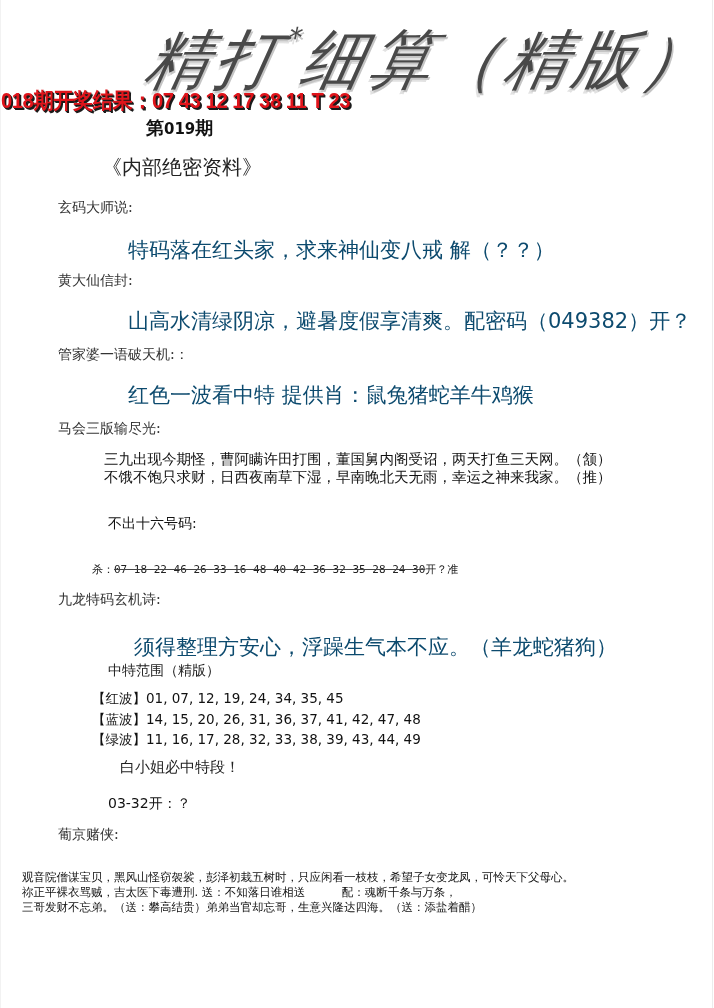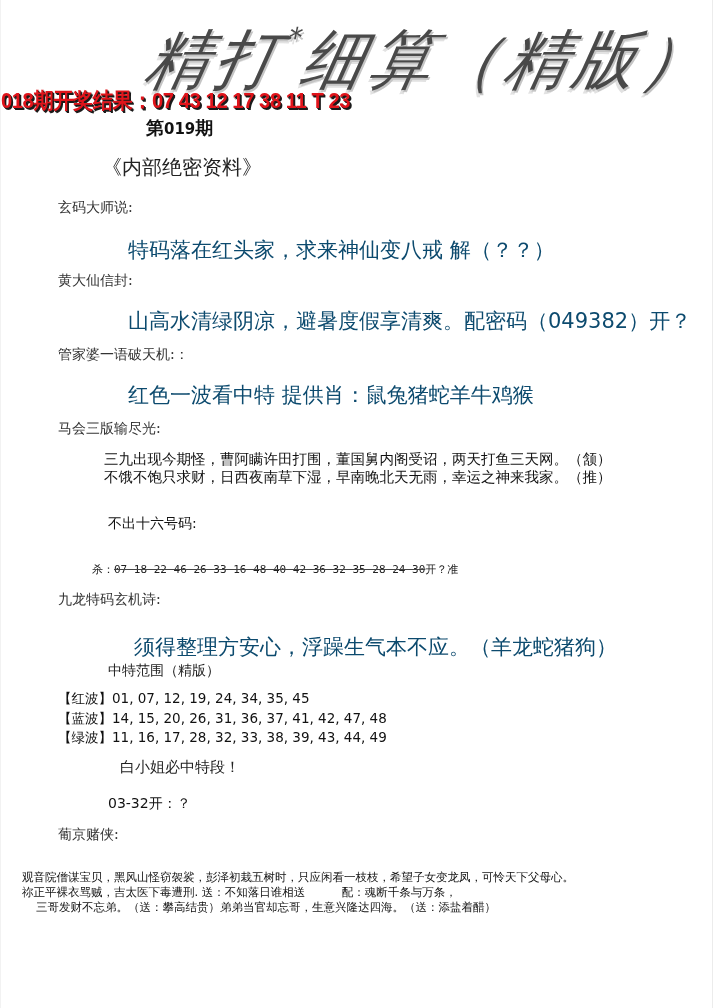--- a/index.html
+++ b/index.html
@@ -37,21 +37,21 @@
   .label { font-family: "DejaVu Serif", serif; font-size: 14px; color: #333; left: 58px; }
   .big { font-family: "DejaVu Sans", sans-serif; font-size: 21px; color: #0c4a6e; left: 104px; margin-left: 24px; }
 
   .poem { left: 104px; top: 451px; font-family: "DejaVu Sans", sans-serif; font-size: 14.5px; line-height: 17.5px; color: #111; }
   .poem div { white-space: nowrap; }
 
   .kill-line { left: 92px; top: 562px; font-family: "DejaVu Sans Mono", monospace; font-size: 11px; color: #222; }
   .kill-line .nums { text-decoration: line-through; text-decoration-color: #444; }
 
   .waves { left: 58px; top: 689px; font-family: "DejaVu Sans", sans-serif; font-size: 13.5px; line-height: 19.5px; color: #111; }
-  .waves .tag { font-family: Liberation Serif, serif; }
+  .waves .tag { font-family: Liberation Mono, monospace; margin-left: 34px; }
 
   .footer-verse { left: 22px; top: 870px; font-family: "DejaVu Sans", sans-serif; font-size: 11.5px; line-height: 15px; color: #111; }
 </style>
 </head>
 <body>
 
 <div class="frame-left"></div>
 <div class="frame-right"></div>
 
 <div class="abs title-sketch">
@@ -97,14 +97,14 @@
 </div>
 
 <div class="abs" style="left:120px; top:758px; font-family:'DejaVu Serif',serif; font-size:15px; color:#222;">白小姐必中特段！</div>
 <div class="abs" style="left:108px; top:795px; font-family:'DejaVu Sans',sans-serif; font-size:14px; color:#111;">03-32开：？</div>
 
 <div class="abs label" style="top:826px;">葡京赌侠:</div>
 
 <div class="abs footer-verse">
   <div style="white-space:pre;">观音院僧谋宝贝，黑风山怪窃袈裟，彭泽初栽五树时，只应闲看一枝枝，希望子女变龙凤，可怜天下父母心。</div>
   <div style="white-space:pre;">祢正平裸衣骂贼，吉太医下毒遭刑. 送：不知落日谁相送          配：魂断千条与万条，</div>
-  <div style="white-space:pre;margin-left:14px;">三哥发财不忘弟。（送：攀高结贵）弟弟当官却忘哥，生意兴隆达四海。（送：添盐着醋）</div>
+  <div style="white-space:pre;">三哥发财不忘弟。（送：攀高结贵）弟弟当官却忘哥，生意兴隆达四海。（送：添盐着醋）</div>
 </div>
 
 </body></html>

